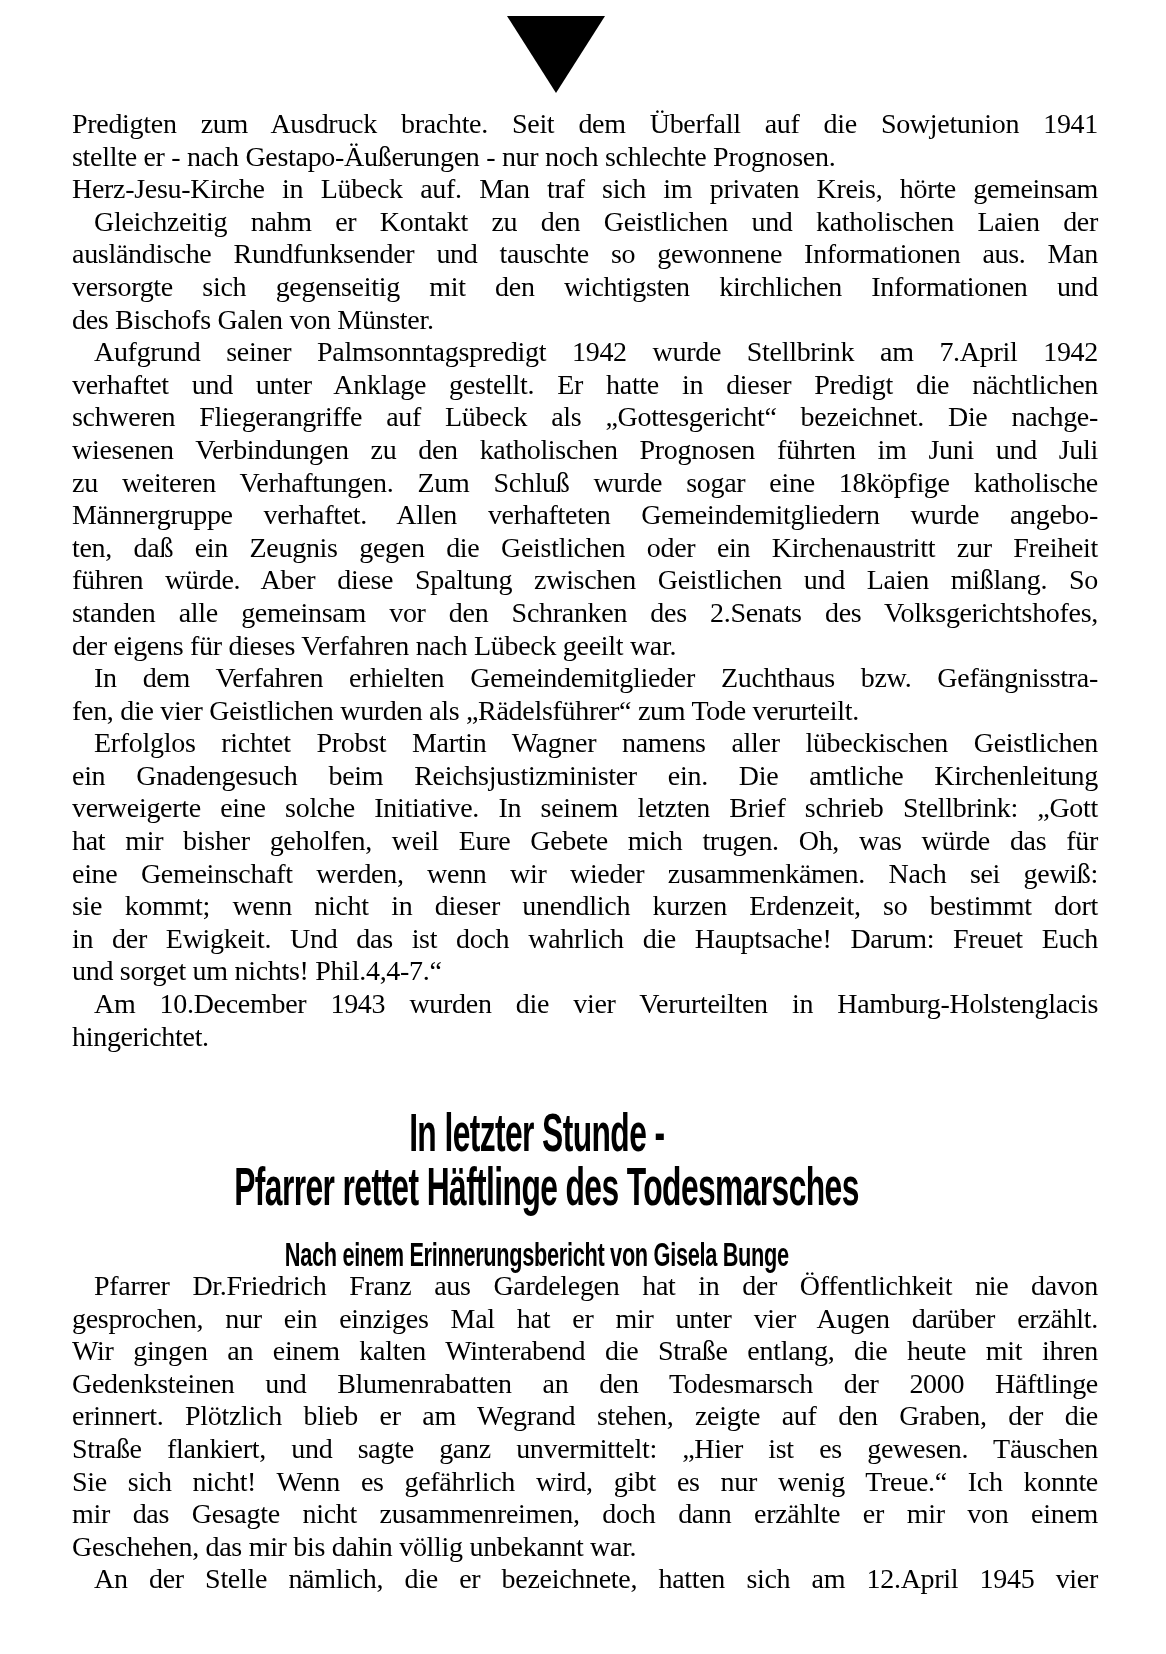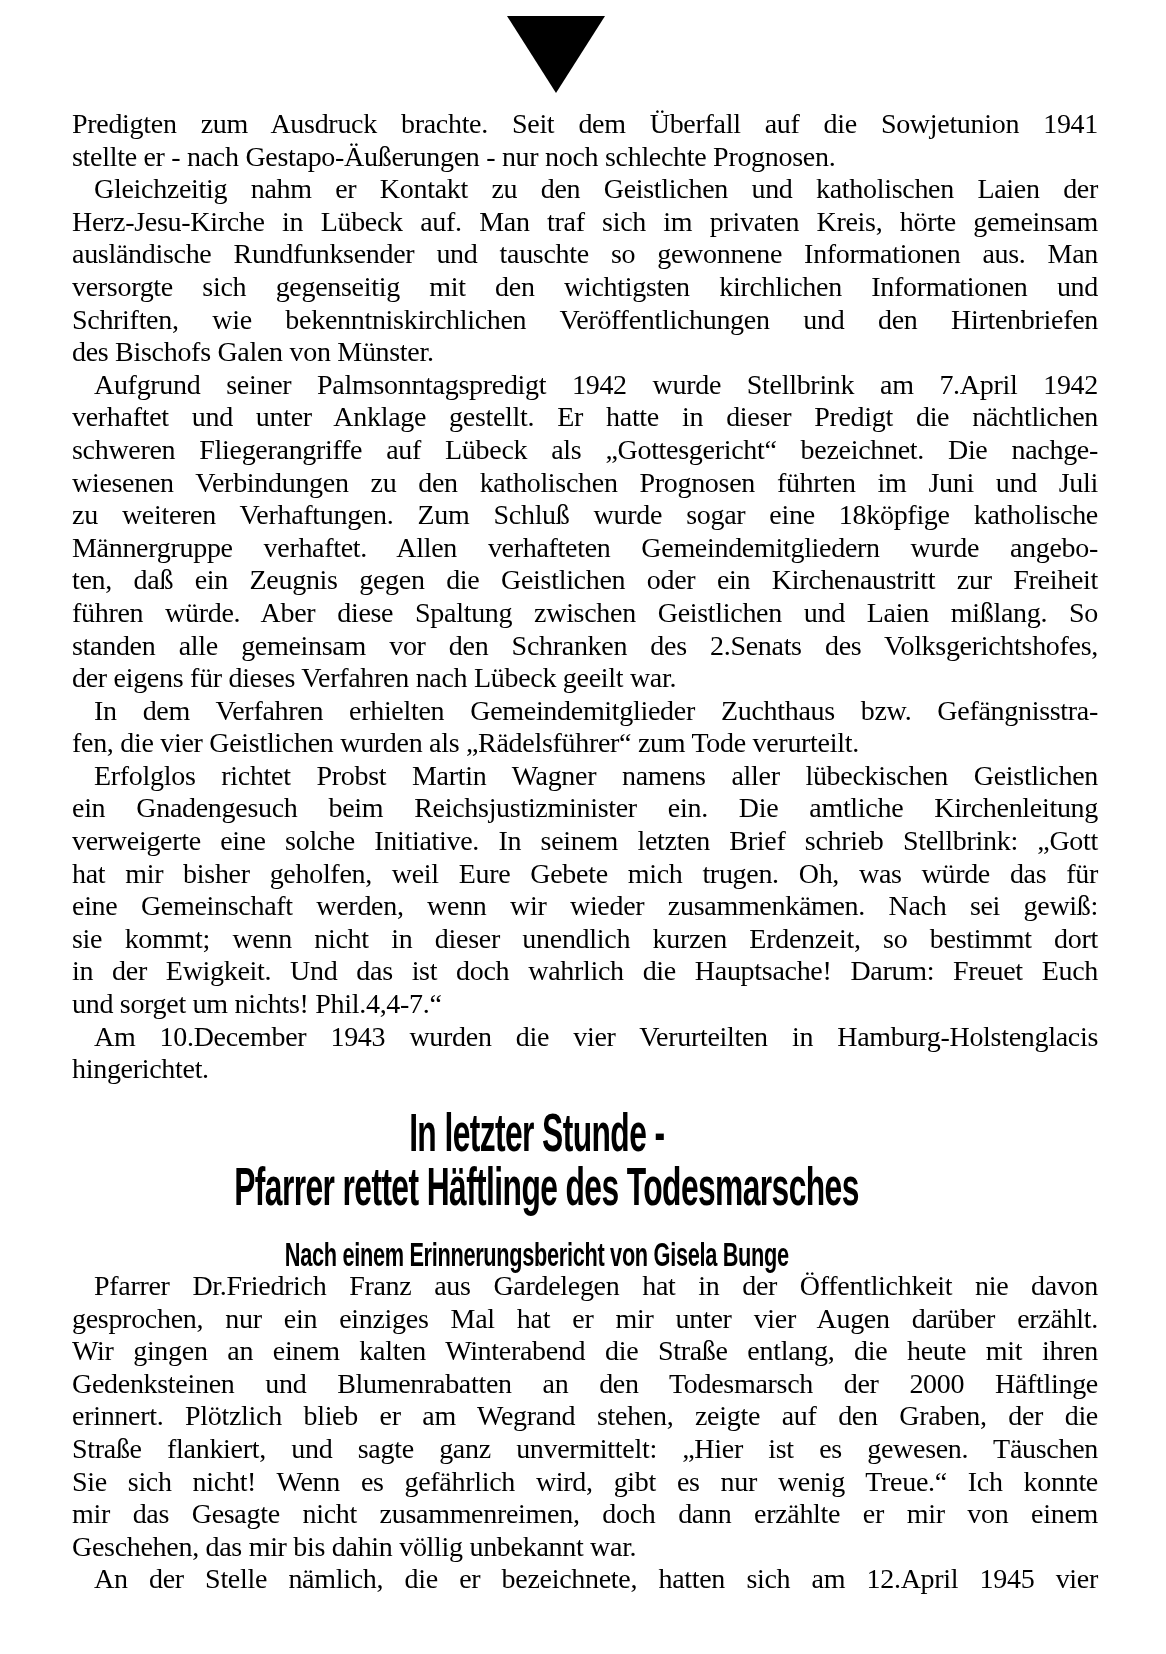--- a/index.html
+++ b/index.html
@@ -74,25 +74,24 @@
 
 <div class="page">
   <div class="triangle"></div>
 
   <div class="article" id="article1">
       <div>
         <div class="line" style="">Predigten zum Ausdruck brachte. Seit dem Überfall auf die Sowjetunion 1941</div>
         <div class="line endline" style="">stellte er - nach Gestapo-Äußerungen - nur noch schlechte Prognosen.</div>
       </div>
       <div>
+        <div class="line" style="">Herz-Jesu-Kirche in Lübeck auf. Man traf sich im privaten Kreis, hörte gemeinsam</div>
         <div class="line indent" style="">Gleichzeitig nahm er Kontakt zu den Geistlichen und katholischen Laien der</div>
-        <div class="line" style="">Herz-Jesu-Kirche in Lübeck auf. Man traf sich im privaten Kreis, hörte gemeinsam</div>
         <div class="line" style="">ausländische Rundfunksender und tauschte so gewonnene Informationen aus. Man</div>
         <div class="line" style="">versorgte sich gegenseitig mit den wichtigsten kirchlichen Informationen und</div>
-        <div class="line" style="">Schriften, wie bekenntniskirchlichen Veröffentlichungen und den Hirtenbriefen</div>
         <div class="line endline" style="">des Bischofs Galen von Münster.</div>
       </div>
       <div>
         <div class="line indent" style="">Aufgrund seiner Palmsonntagspredigt 1942 wurde Stellbrink am 7.April 1942</div>
         <div class="line" style="">verhaftet und unter Anklage gestellt. Er hatte in dieser Predigt die nächtlichen</div>
         <div class="line" style="">schweren Fliegerangriffe auf Lübeck als „Gottesgericht“ bezeichnet. Die nachge-</div>
         <div class="line" style="">wiesenen Verbindungen zu den katholischen Prognosen führten im Juni und Juli</div>
         <div class="line" style="">zu weiteren Verhaftungen. Zum Schluß wurde sogar eine 18köpfige katholische</div>
         <div class="line" style="">Männergruppe verhaftet. Allen verhafteten Gemeindemitgliedern wurde angebo-</div>
         <div class="line" style="">ten, daß ein Zeugnis gegen die Geistlichen oder ein Kirchenaustritt zur Freiheit</div>

